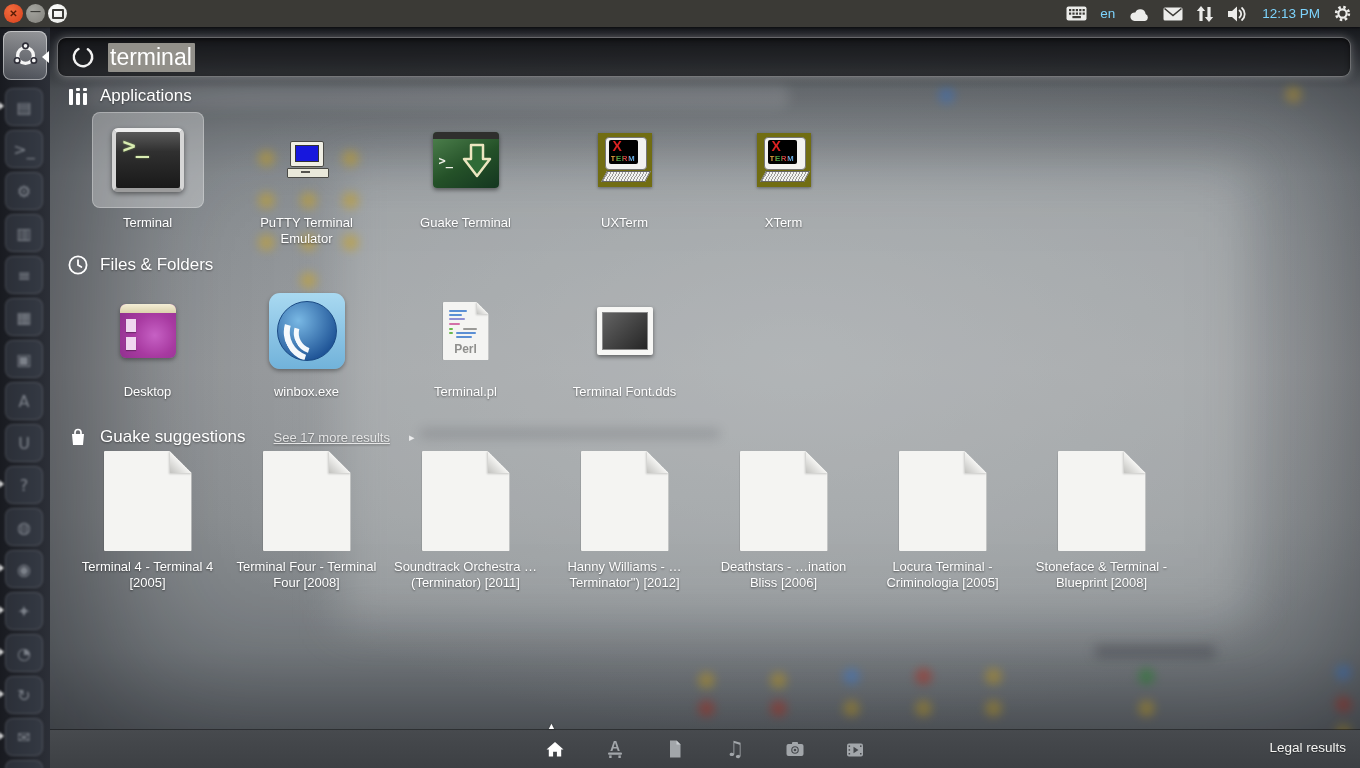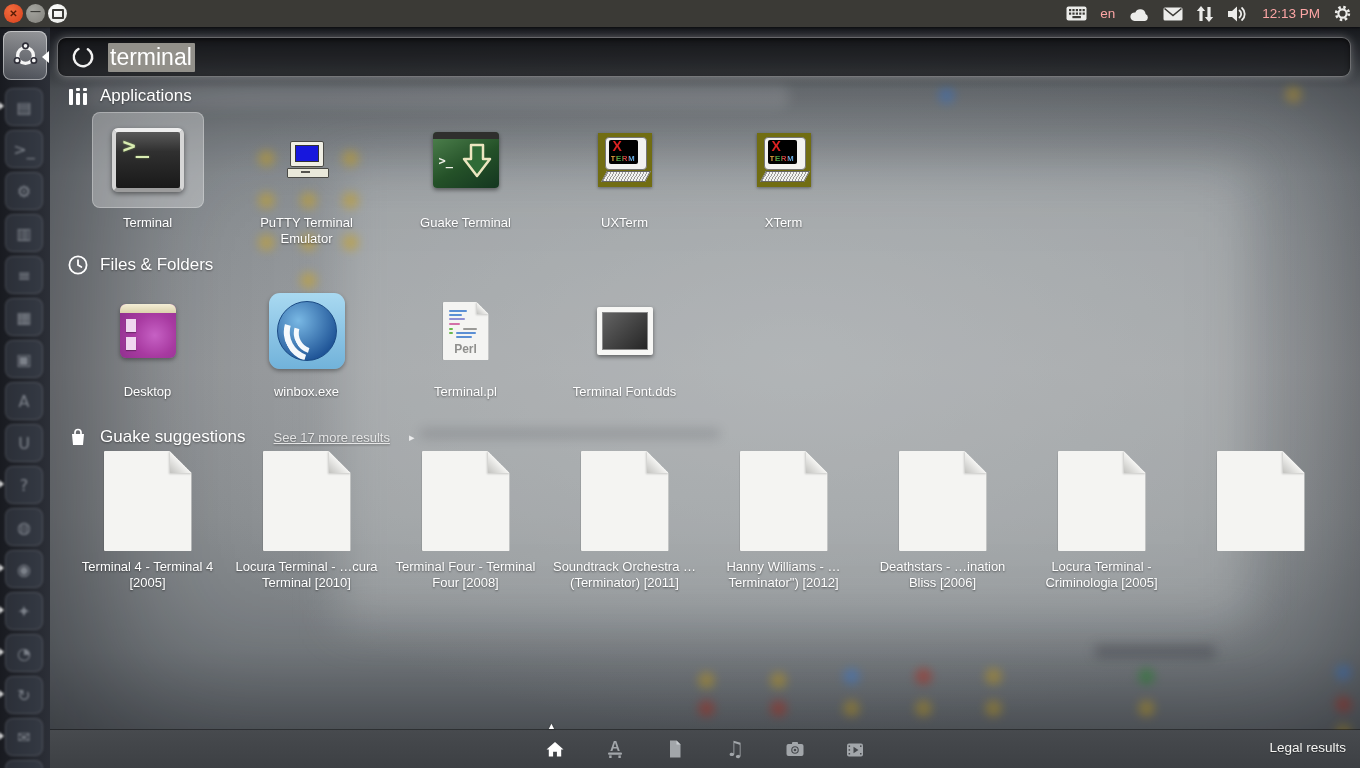--- a/index.html
+++ b/index.html
@@ -9,21 +9,21 @@
   
   #panel{position:absolute;left:0;top:0;width:1360px;height:27px;background:#3b3a36;
     box-shadow:0 1px 2px rgba(0,0,0,.5);z-index:50;}
   .winctl{position:absolute;top:4px;width:19px;height:19px;border-radius:50%;
     display:flex;align-items:center;justify-content:center;font-size:10px;font-weight:bold;}
   #wc-close{left:4px;background:radial-gradient(circle at 35% 30%,#f06a3c,#d9411d);color:#571c06;}
   #wc-min{left:26px;background:radial-gradient(circle at 35% 30%,#a4a49e,#82817c);color:#3a3a36;}
   #wc-max{left:48px;background:radial-gradient(circle at 35% 30%,#ffffff,#e4e4e0);}
   #wc-max .maxbox{width:8px;height:6px;border:2px solid #3c3b37;border-radius:1px;}
   #ind{position:absolute;right:8px;top:0;height:27px;display:flex;align-items:center;gap:13px;color:#ececea;}
-  #ind .txt{font-size:13.5px;color:#fca5a5;}
+  #ind .txt{font-size:13.5px;color:#7dd3fc;}
   #ind svg{display:block;}
 
   
   #launcher{position:absolute;left:0;top:27px;width:50px;height:741px;z-index:40;
     background:linear-gradient(90deg,rgba(24,26,32,.95),rgba(46,50,60,.82));}
   #bfb{position:absolute;left:3px;top:4px;width:44px;height:49px;border-radius:8px;
     background:linear-gradient(180deg,rgba(255,255,255,.50),rgba(200,206,216,.26));
     box-shadow:inset 0 0 0 1px rgba(255,255,255,.45);display:flex;align-items:center;justify-content:center;}
   #bfb-arrow{position:absolute;right:-2px;top:20px;width:0;height:0;border:6px solid transparent;
     border-right:7px solid #ffffff;}
@@ -486,28 +486,20 @@
             </div>
           </div>
         <div class="tile-label">Terminal 4 - Terminal 4 [2005]</div>
       </div>
       <div class="tile">
         <div class="iconbox sugg">
             <div class="page page-lg">
               <div class="fold"></div>
             </div>
           </div>
-        <div class="tile-label">Locura Terminal - …cura Terminal [2010]</div>
-      </div>
-      <div class="tile">
-        <div class="iconbox sugg">
-            <div class="page page-lg">
-              <div class="fold"></div>
-            </div>
-          </div>
         <div class="tile-label">Terminal Four - Terminal Four [2008]</div>
       </div>
       <div class="tile">
         <div class="iconbox sugg">
             <div class="page page-lg">
               <div class="fold"></div>
             </div>
           </div>
         <div class="tile-label">Soundtrack Orchestra … (Terminator) [2011]</div>
       </div>
@@ -534,20 +526,21 @@
             </div>
           </div>
         <div class="tile-label">Locura Terminal - Criminologia [2005]</div>
       </div>
       <div class="tile">
         <div class="iconbox sugg">
             <div class="page page-lg">
               <div class="fold"></div>
             </div>
           </div>
+        <div class="tile-label">Stoneface &amp; Terminal - Blueprint [2008]</div>
       </div>
     </div>
 
     <div id="lensbar">
       <span id="lens-caret">▲</span>
       <div class="lens" style="left:493px;">
         <svg width="24" height="24" viewBox="0 0 24 24">
           <path d="M3.5 12.5 L12 5 L20.5 12.5 H18.2 V19.5 H13.9 V14.7 H10.1 V19.5 H5.8 V12.5 Z" fill="#ffffff"></path>
         </svg>
       </div>

